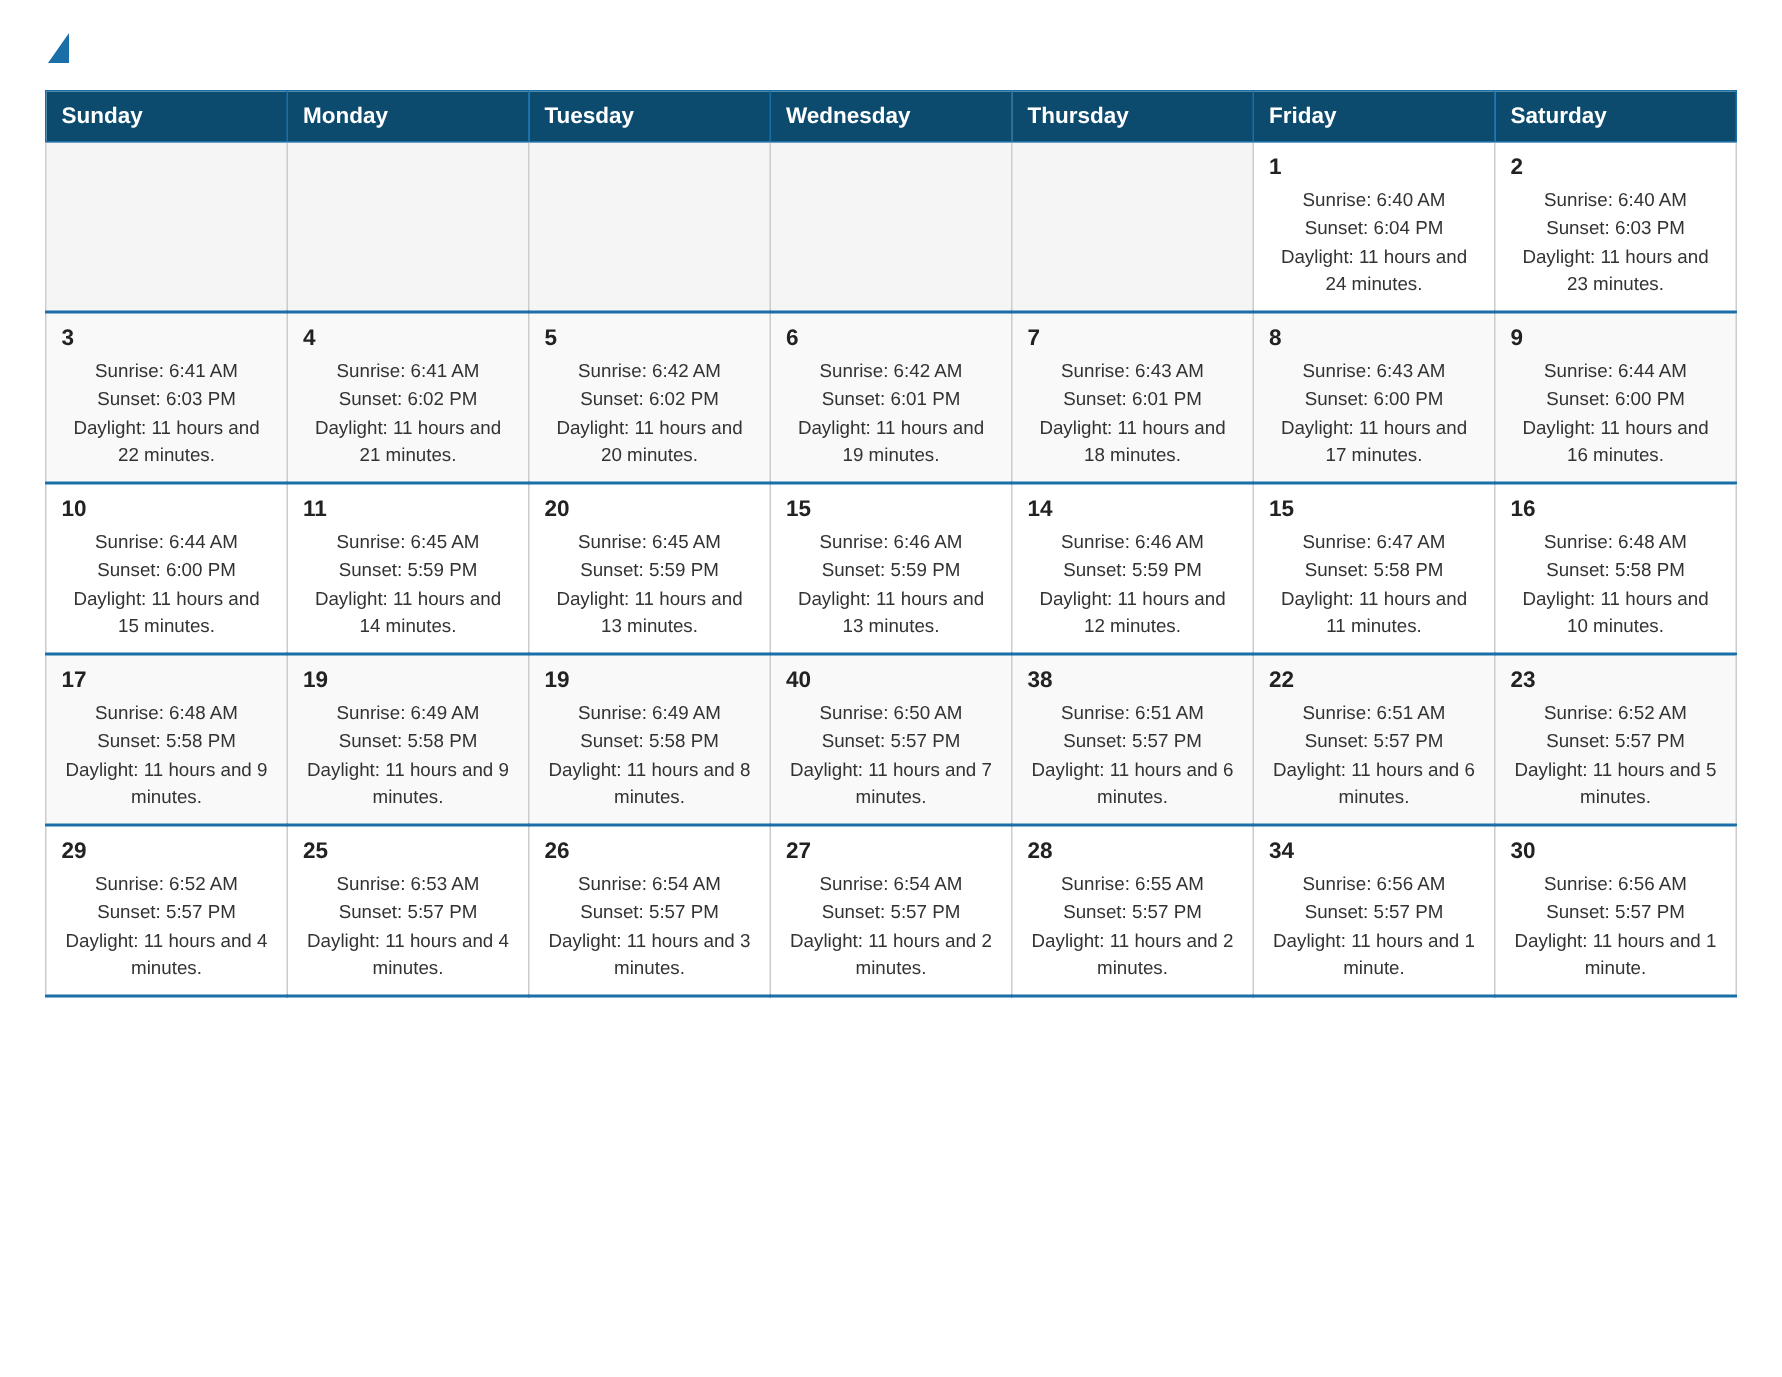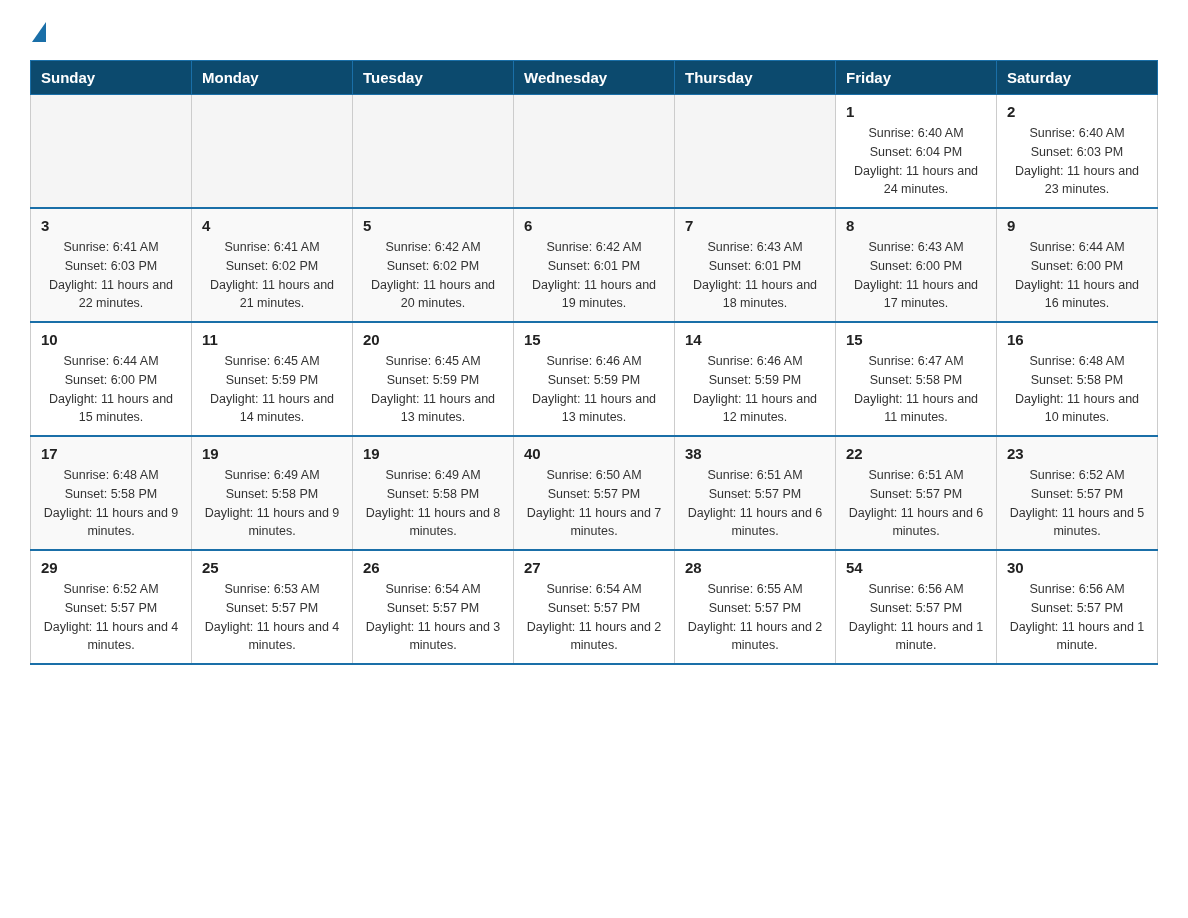--- a/index.html
+++ b/index.html
@@ -261,21 +261,21 @@
         </td>
         <td>
           <span class="day-number">27</span>
           <div class="day-info">Sunrise: 6:54 AM<br>Sunset: 5:57 PM<br>Daylight: 11 hours and 2 minutes.</div>
         </td>
         <td>
           <span class="day-number">28</span>
           <div class="day-info">Sunrise: 6:55 AM<br>Sunset: 5:57 PM<br>Daylight: 11 hours and 2 minutes.</div>
         </td>
         <td>
-          <span class="day-number">54</span>
+          <span class="day-number">34</span>
           <div class="day-info">Sunrise: 6:56 AM<br>Sunset: 5:57 PM<br>Daylight: 11 hours and 1 minute.</div>
         </td>
         <td>
           <span class="day-number">30</span>
           <div class="day-info">Sunrise: 6:56 AM<br>Sunset: 5:57 PM<br>Daylight: 11 hours and 1 minute.</div>
         </td>
       </tr>
     </tbody>
 </table>
 

